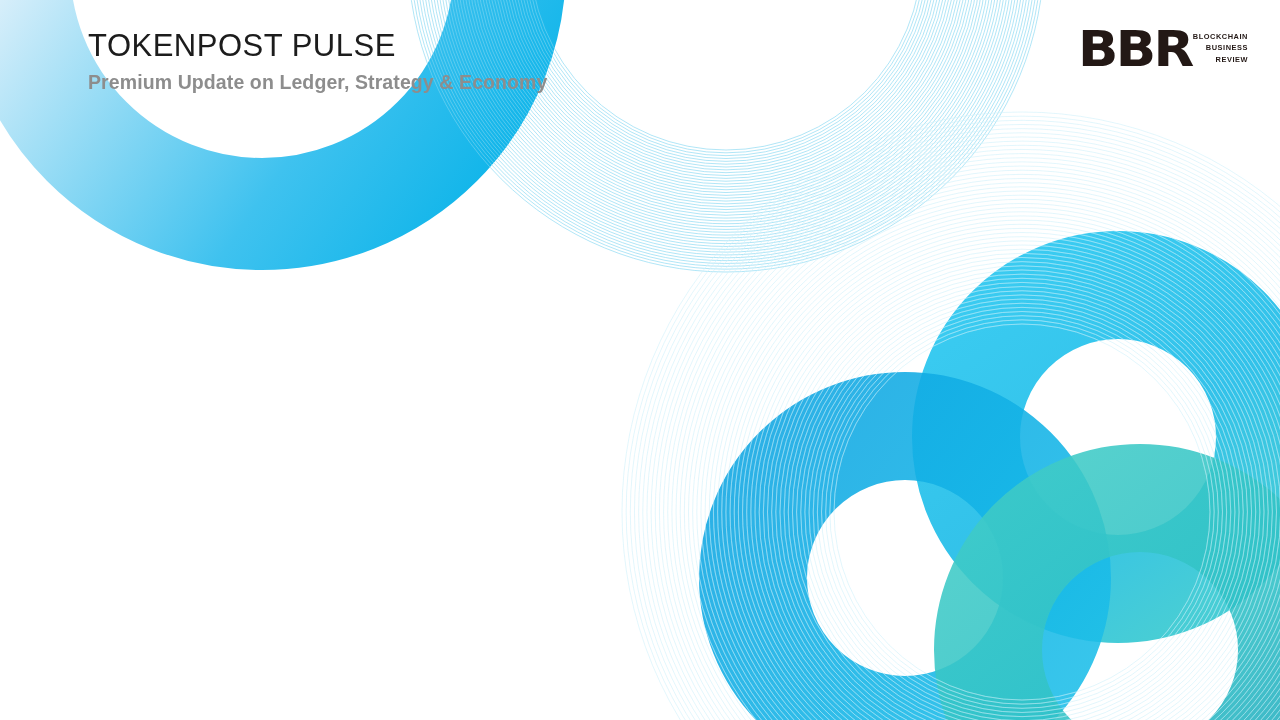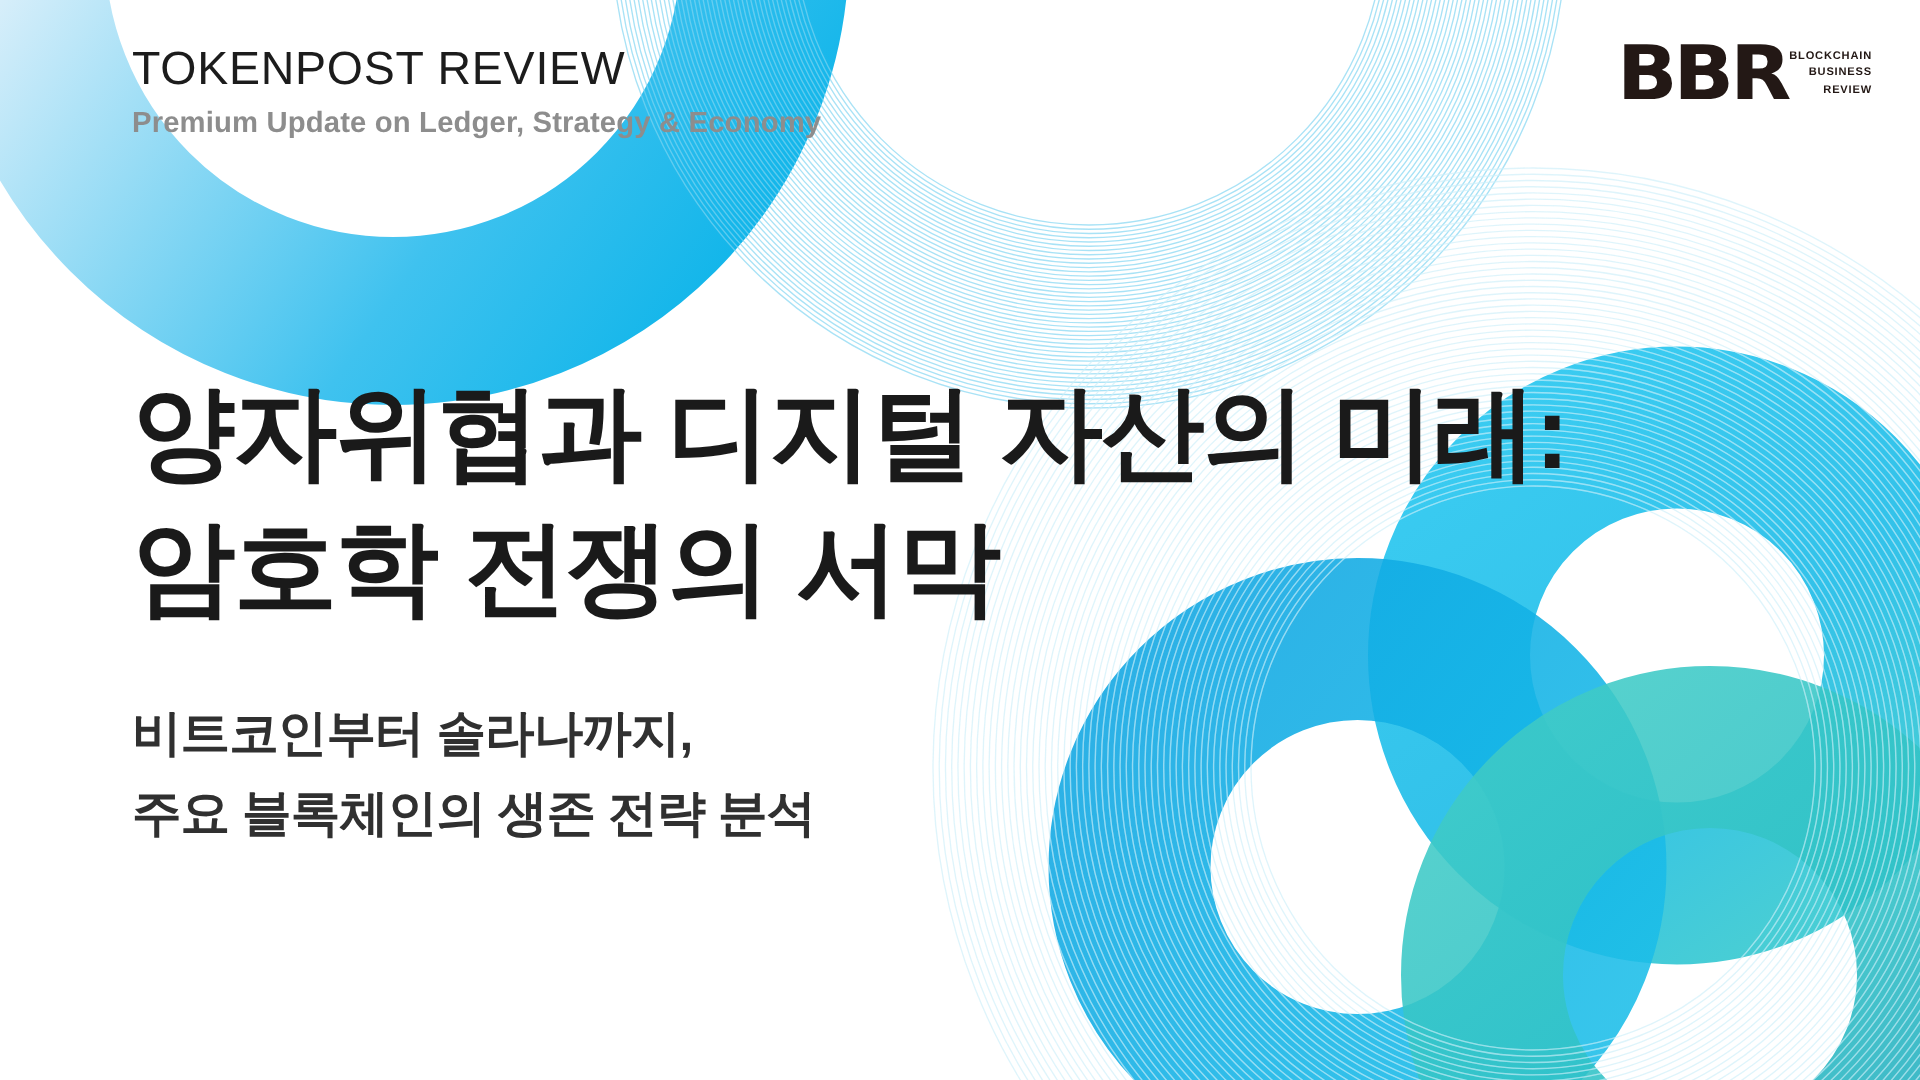--- a/index.html
+++ b/index.html
@@ -318,36 +318,28 @@
           <circle cx="1022" cy="512" r="387.53" fill="none" stroke="#8fdcf3" stroke-width="0.9" opacity="0.3"></circle>
           <circle cx="1022" cy="512" r="391.69" fill="none" stroke="#8fdcf3" stroke-width="0.9" opacity="0.3"></circle>
           <circle cx="1022" cy="512" r="395.84" fill="none" stroke="#8fdcf3" stroke-width="0.9" opacity="0.3"></circle>
           <circle cx="1022" cy="512" r="400.00" fill="none" stroke="#8fdcf3" stroke-width="0.9" opacity="0.3"></circle>
         </g>
 
     </g>
   </svg>
 
   <div class="header">
-    <div class="kicker-title">TOKENPOST REVIEW</div>
+    <div class="kicker-title">TOKENPOST PULSE</div>
     <div class="kicker-sub">Premium Update on Ledger, Strategy &amp; Economy</div>
   </div>
 
   <div class="logo">
     <div class="logo-mark">BBR</div>
     <div class="logo-words">
       <div>BLOCKCHAIN</div>
       <div>BUSINESS</div>
       <div>REVIEW</div>
     </div>
   </div>
 
-  <div class="title-block">
-    <div class="title-line">양자위협과 디지털 자산의 미래:</div>
-    <div class="title-line">암호학 전쟁의 서막</div>
-  </div>
-
-  <div class="subtitle-block">
-    <div class="subtitle-line">비트코인부터 솔라나까지,</div>
-    <div class="subtitle-line">주요 블록체인의 생존 전략 분석</div>
-  </div>
+
 
 </div>
 
 </body></html>

